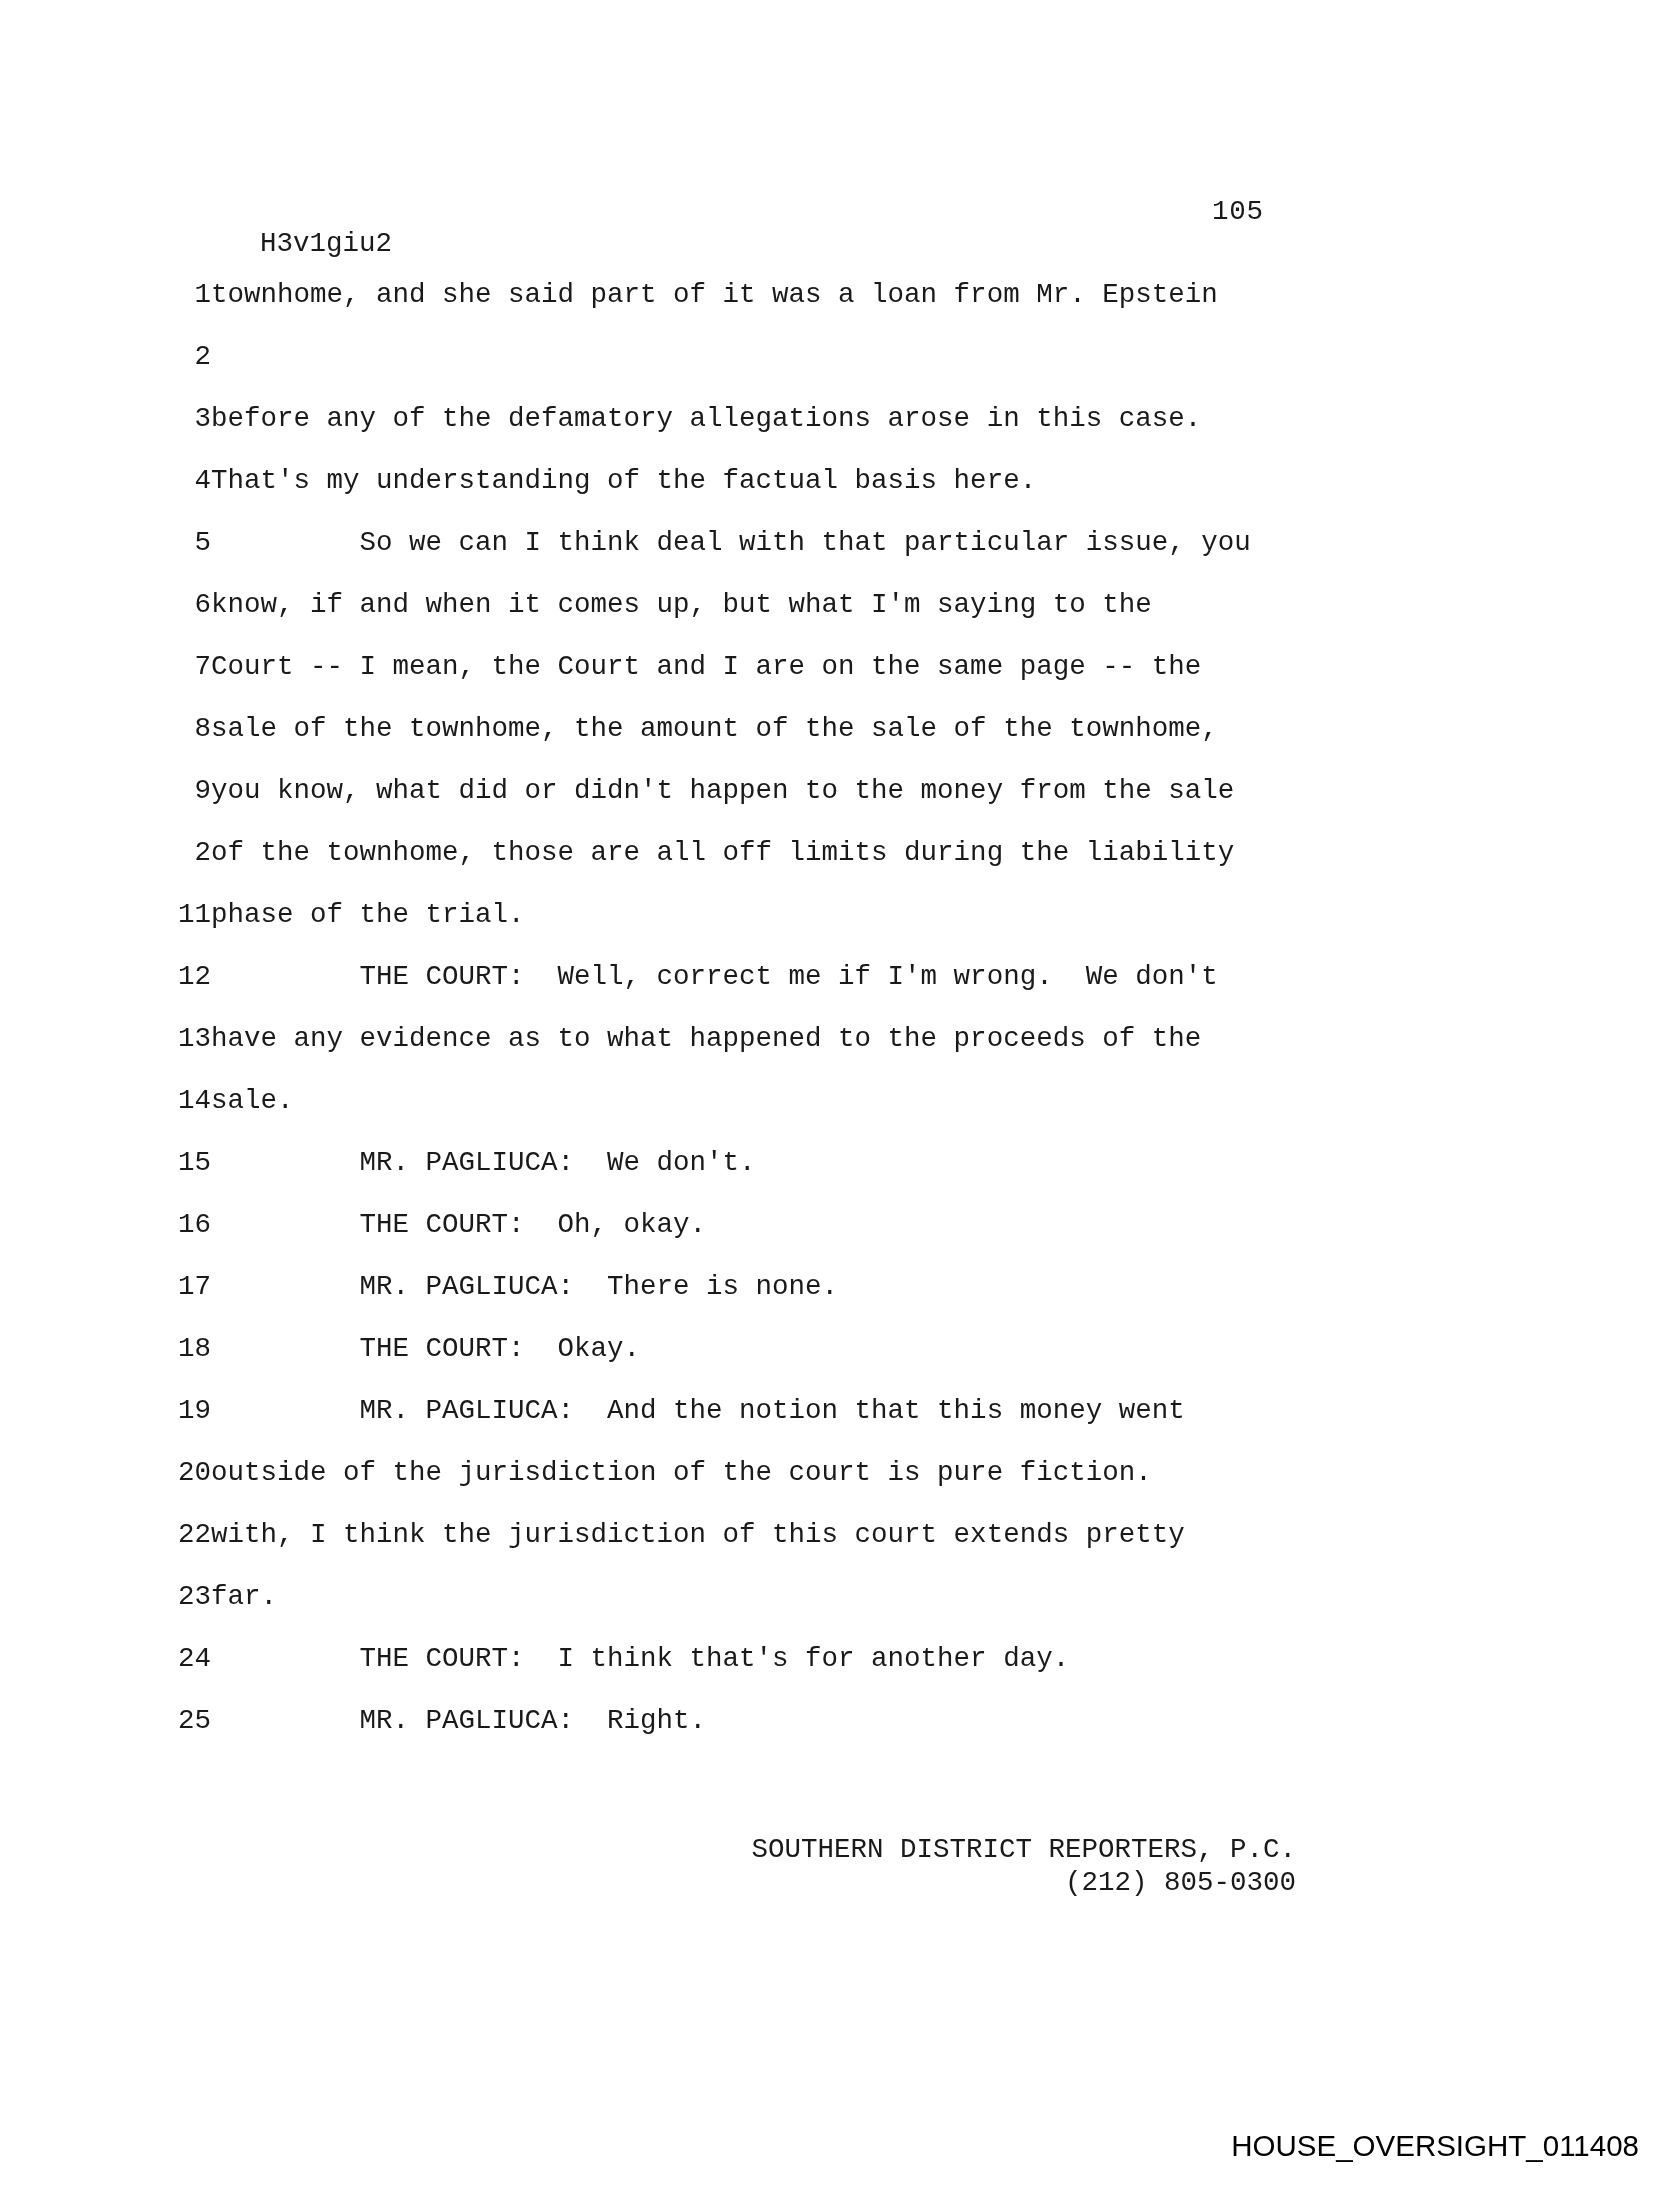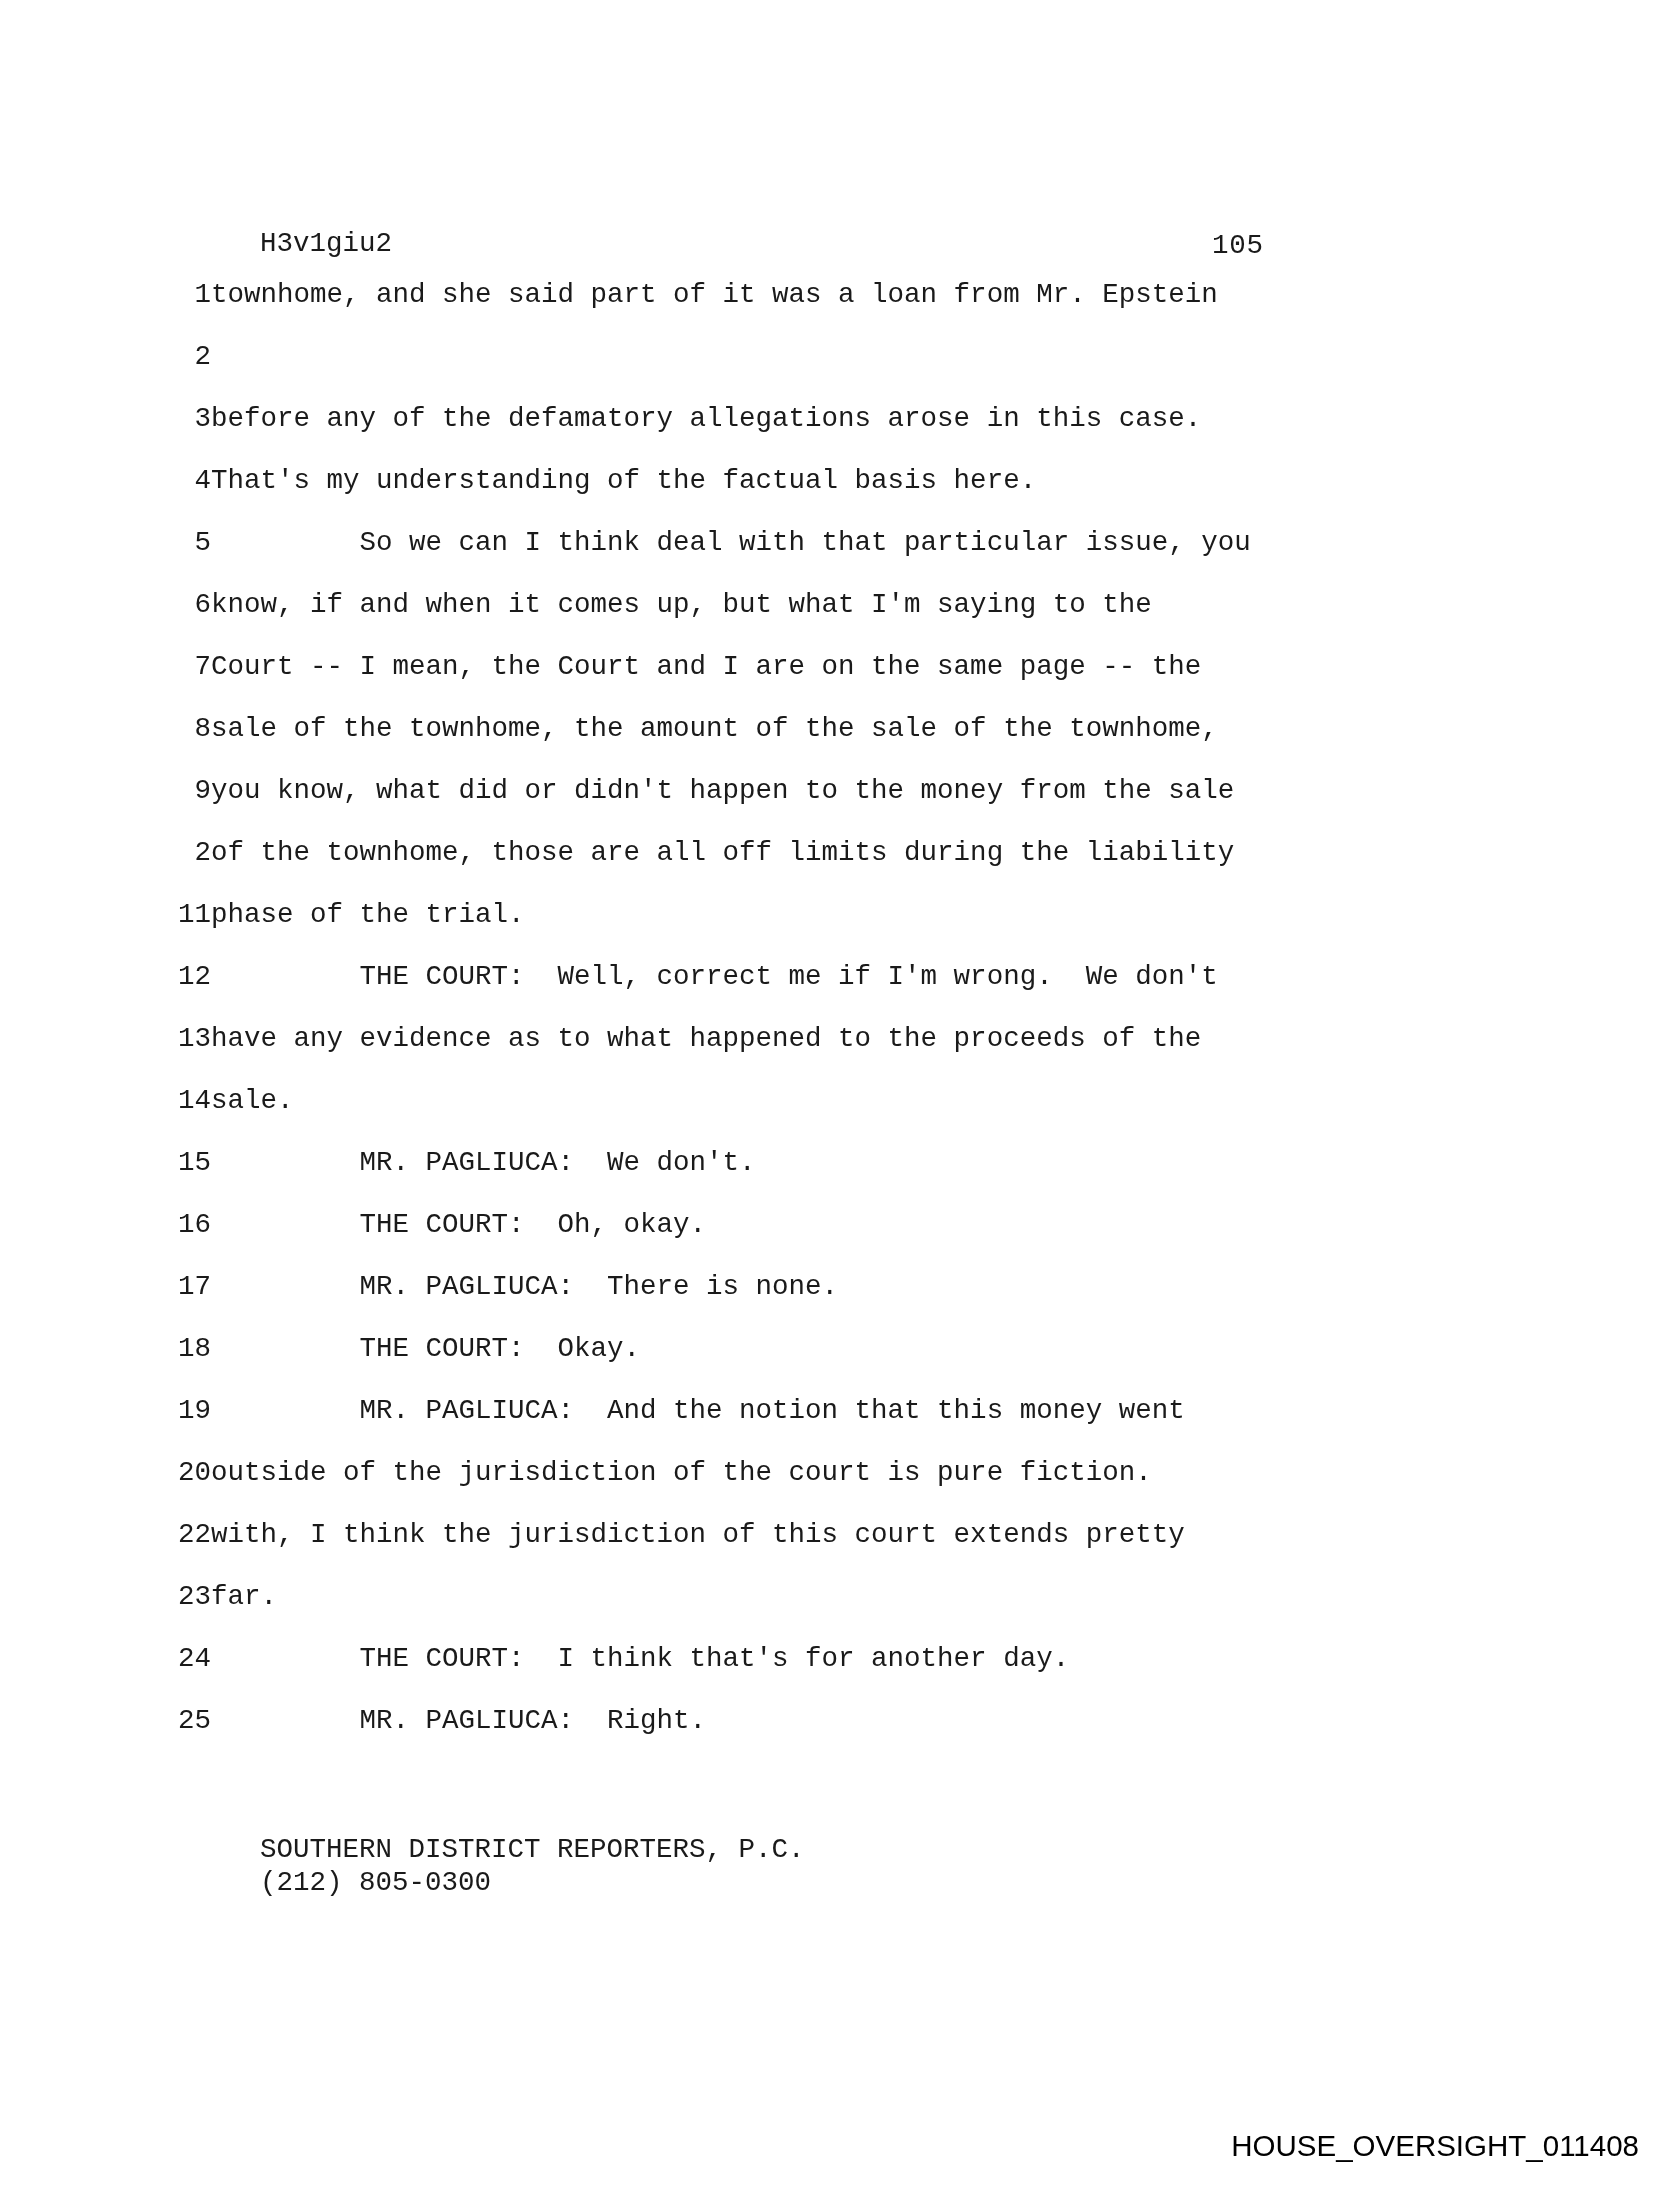--- a/index.html
+++ b/index.html
@@ -14,21 +14,20 @@
     font-family: "Liberation Mono", "DejaVu Sans Mono", monospace;
     color: #1a1a1a;
     overflow: hidden;
   }
   .page-number {
     position: absolute;
     top: 196px;
     left: 1212px;
     font-size: 27.5px;
     letter-spacing: 0.7px;
-    margin-top: 34px;
   }
   .case-id {
     position: absolute;
     top: 228px;
     left: 260px;
     font-size: 27.5px;
   }
   .transcript {
     position: absolute;
     top: 278px;
@@ -49,21 +48,21 @@
   }
   .txt {
     white-space: pre;
     flex: 0 0 auto;
   }
   .footer {
     position: absolute;
     top: 1833px;
     left: 260px;
     width: 1036px;
-    text-align: left;
+    text-align: right;
     font-size: 27.5px;
     line-height: 33px;
   }
   .watermark {
     position: absolute;
     top: 2129px;
     right: 30px;
     font-family: "Liberation Sans", sans-serif;
     font-size: 29.5px;
     color: #000000;

